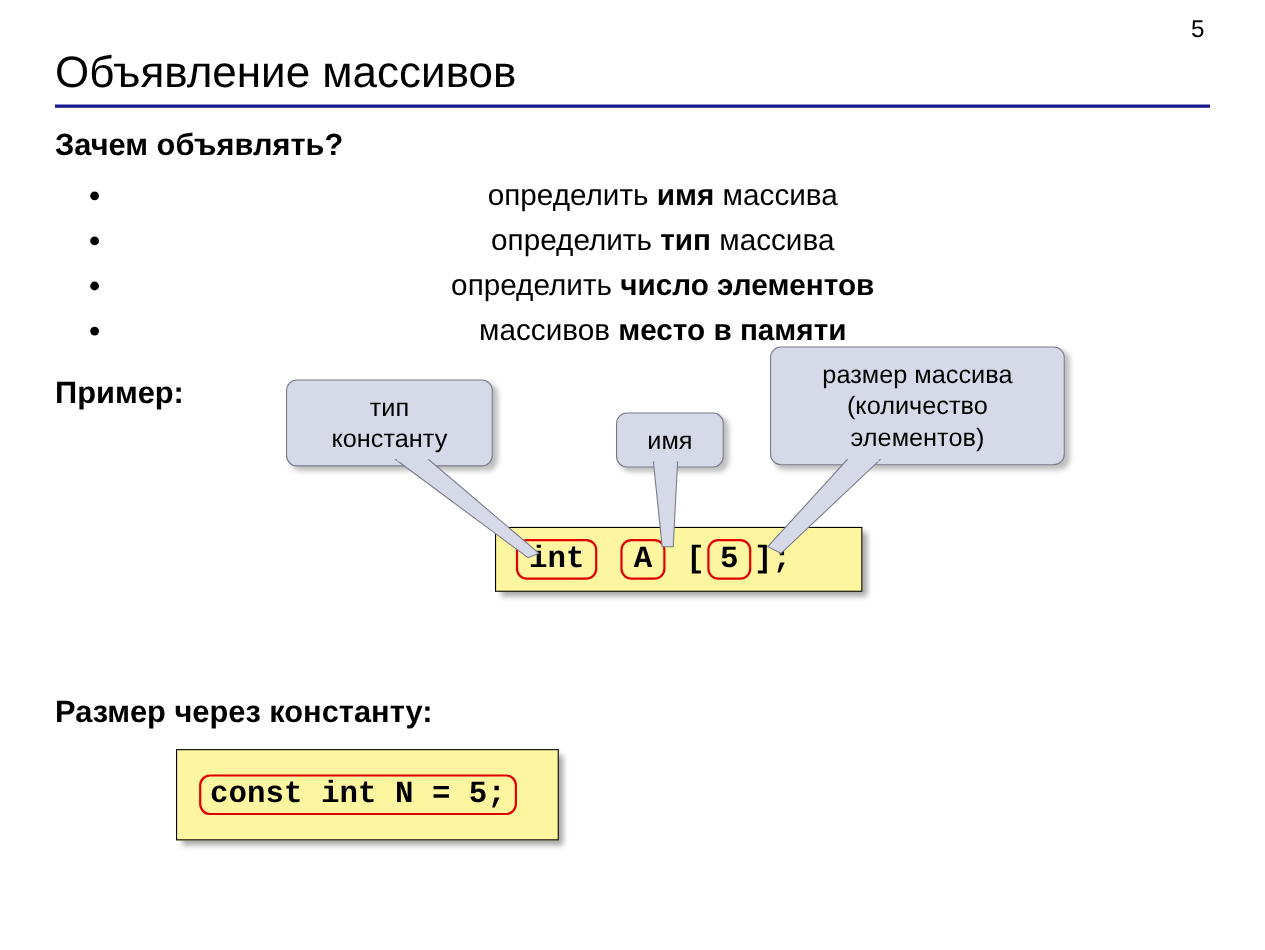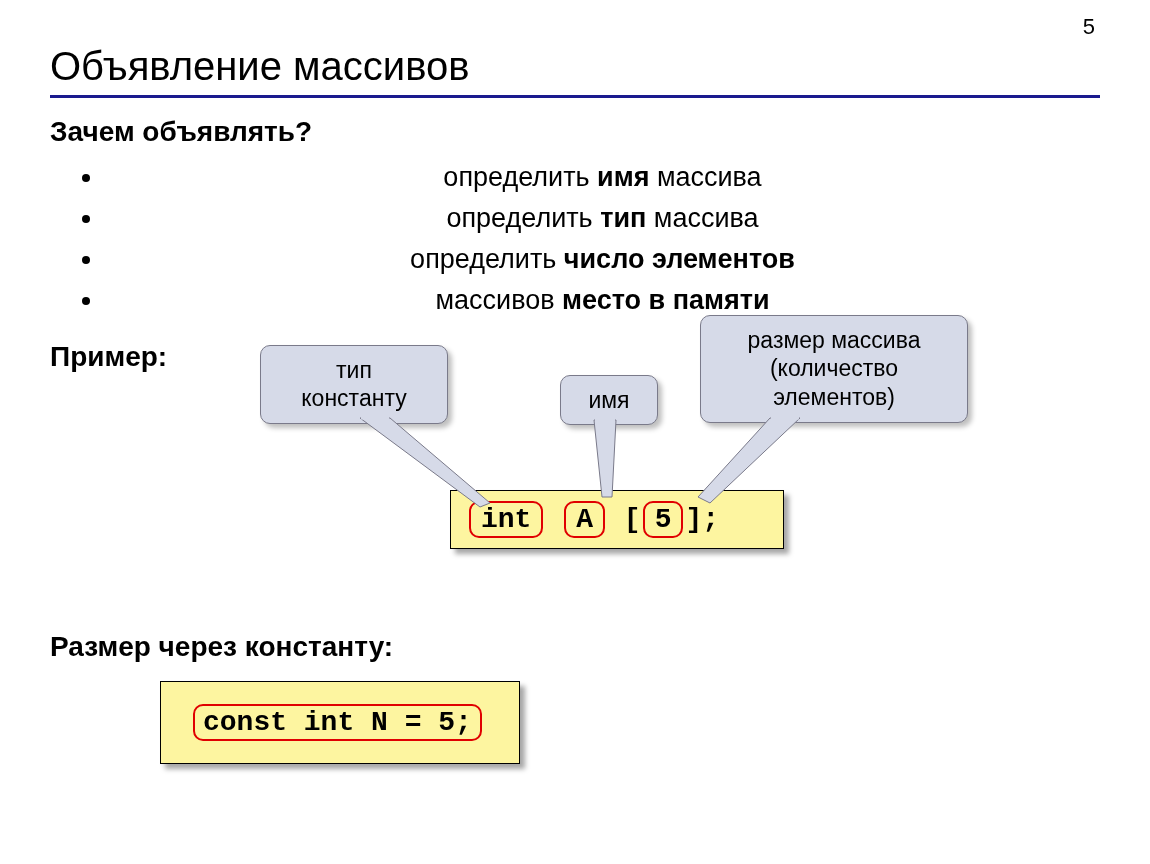--- a/index.html
+++ b/index.html
@@ -84,21 +84,21 @@
     line-height: 1.2;
   }
   .codebox2 {
     position: relative;
     background: #fdf5a0;
     border: 1.5px solid #000;
     box-shadow: 5px 5px 5px rgba(0,0,0,0.35);
     font-family: "Courier New", monospace;
     font-weight: bold;
     font-size: 28px;
-    padding: 14px 18px 14px 30px;
+    padding: 14px 18px 14px 18px;
     width: 310px;
     margin: 18px 0 0 110px;
     line-height: 1.9;
   }
   svg.overlay {
     position: absolute;
     left: 0; top: 0;
     pointer-events: none;
   }
 </style>
@@ -140,21 +140,21 @@
     <div class="callout" style="left:510px; top:0px; width:60px;">
       <div>имя</div>
     </div>
 
     <div class="callout" style="left:650px; top:-60px; width:230px;">
       <div>размер массива</div>
       <div>(количество</div>
       <div>элементов)</div>
     </div>
 
-    <div class="codebox" style="position:absolute; left:400px; top:115px; width:300px;">
+    <div class="codebox" style="position:absolute; left:400px; top:104px; width:300px;">
       <span class="red-round">int</span><span>  </span><span class="red-round">A</span><span> [</span><span class="red-round"> 5 </span><span>];</span>
     </div>
 
     <svg class="overlay" width="1050" height="240">
 
       <polygon points="310,43 340,43 440,128 430,132" fill="#d6dae8" stroke="#7a7a8a" stroke-width="1"></polygon>
 
       <line x1="311" y1="43" x2="339" y2="43" stroke="#d6dae8" stroke-width="3"></line>
 
       <polygon points="544,45 566,45 562,122 552,122" fill="#d6dae8" stroke="#7a7a8a" stroke-width="1"></polygon>

